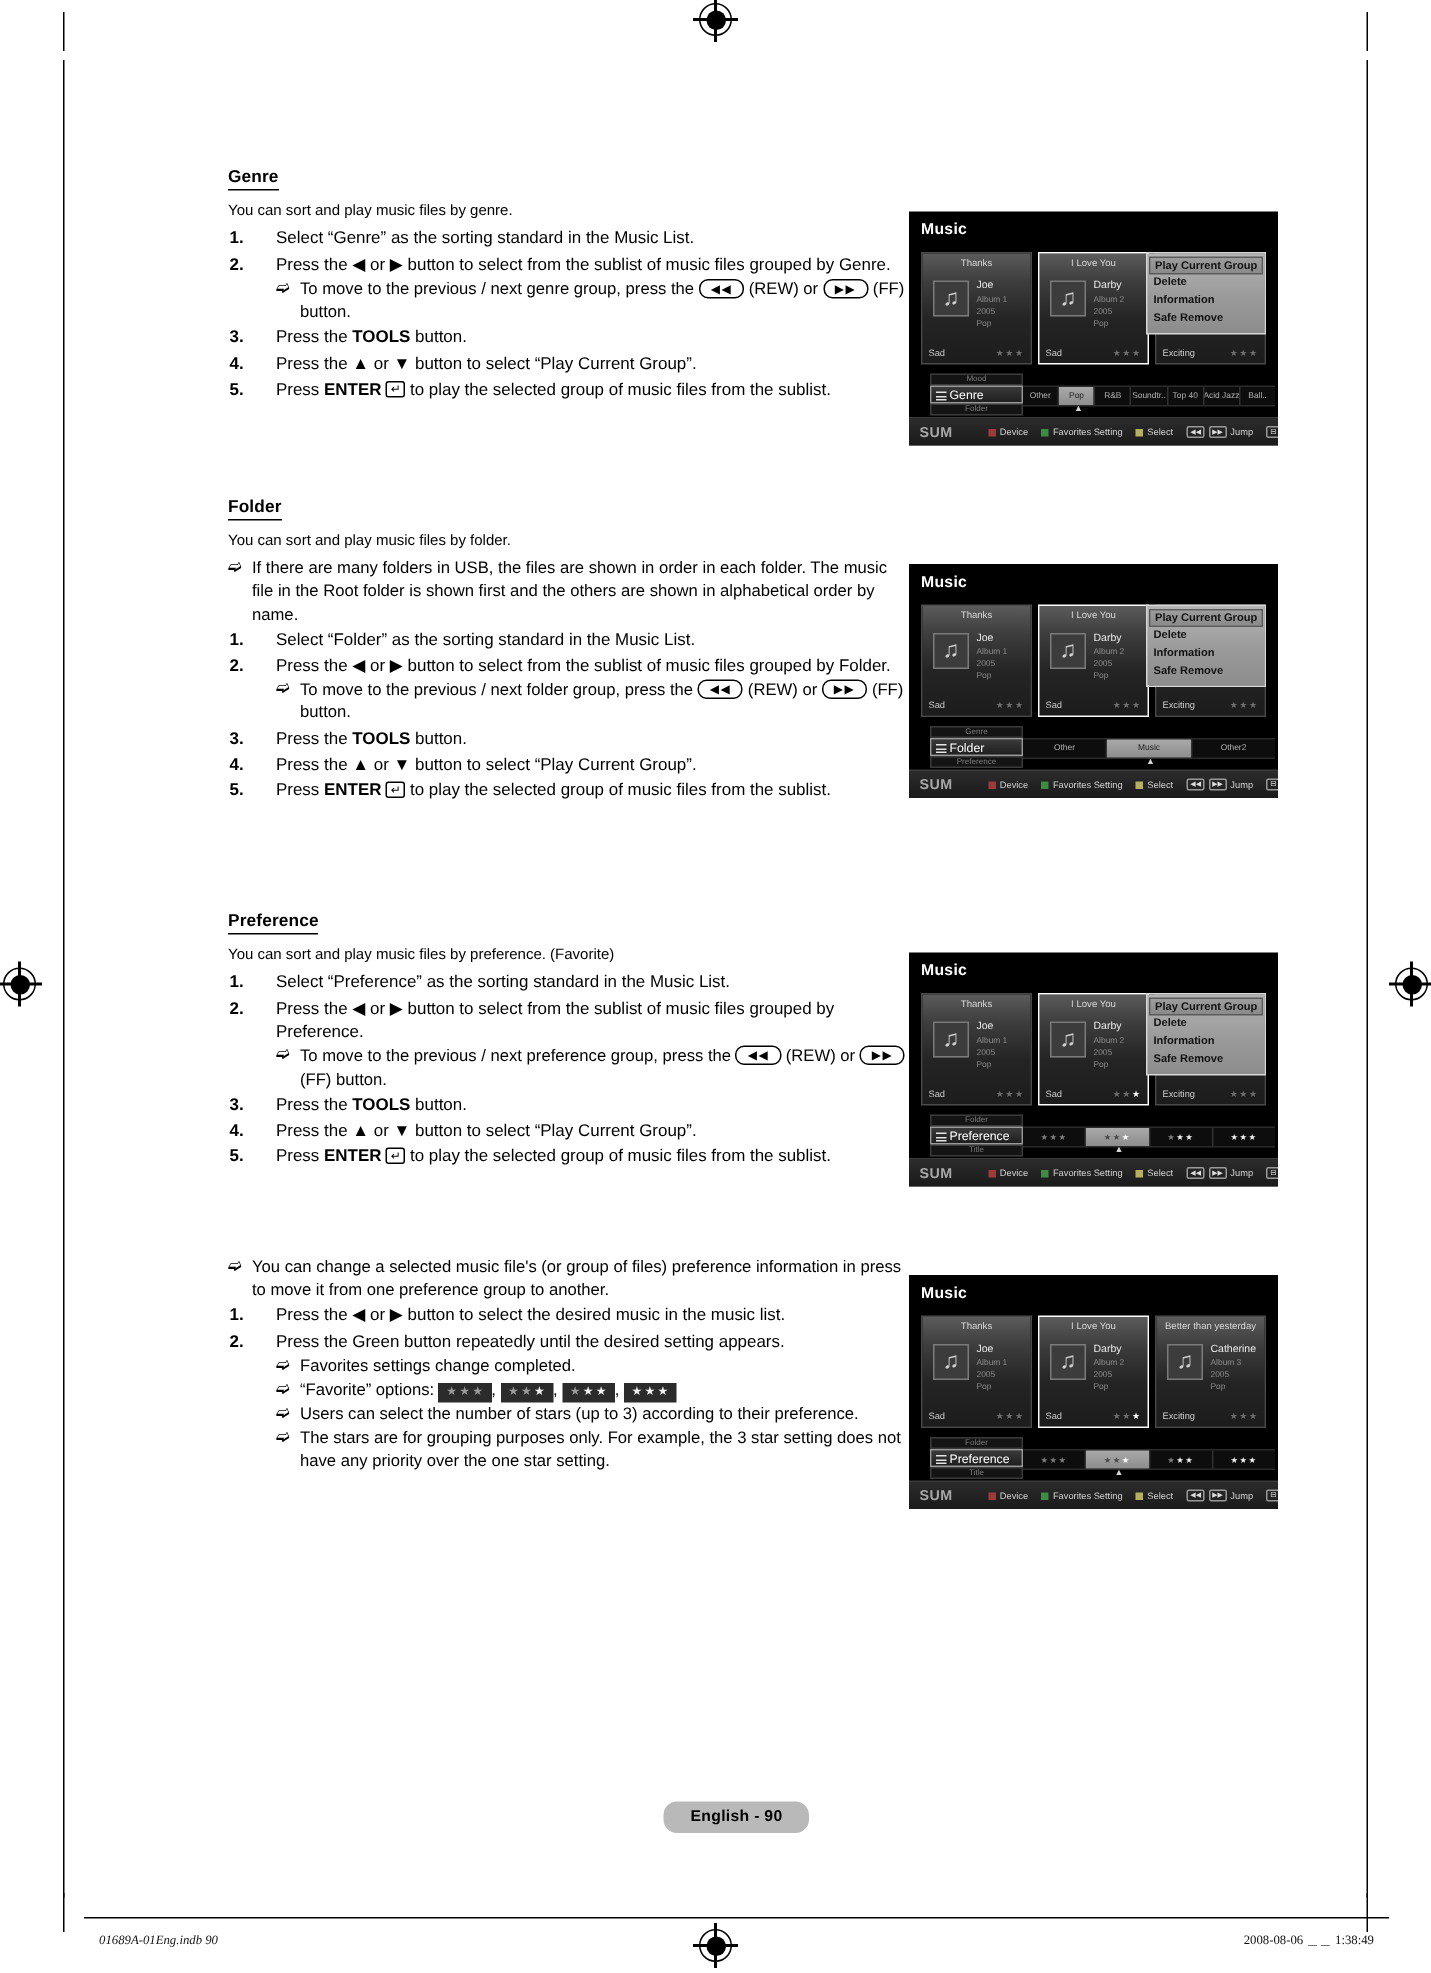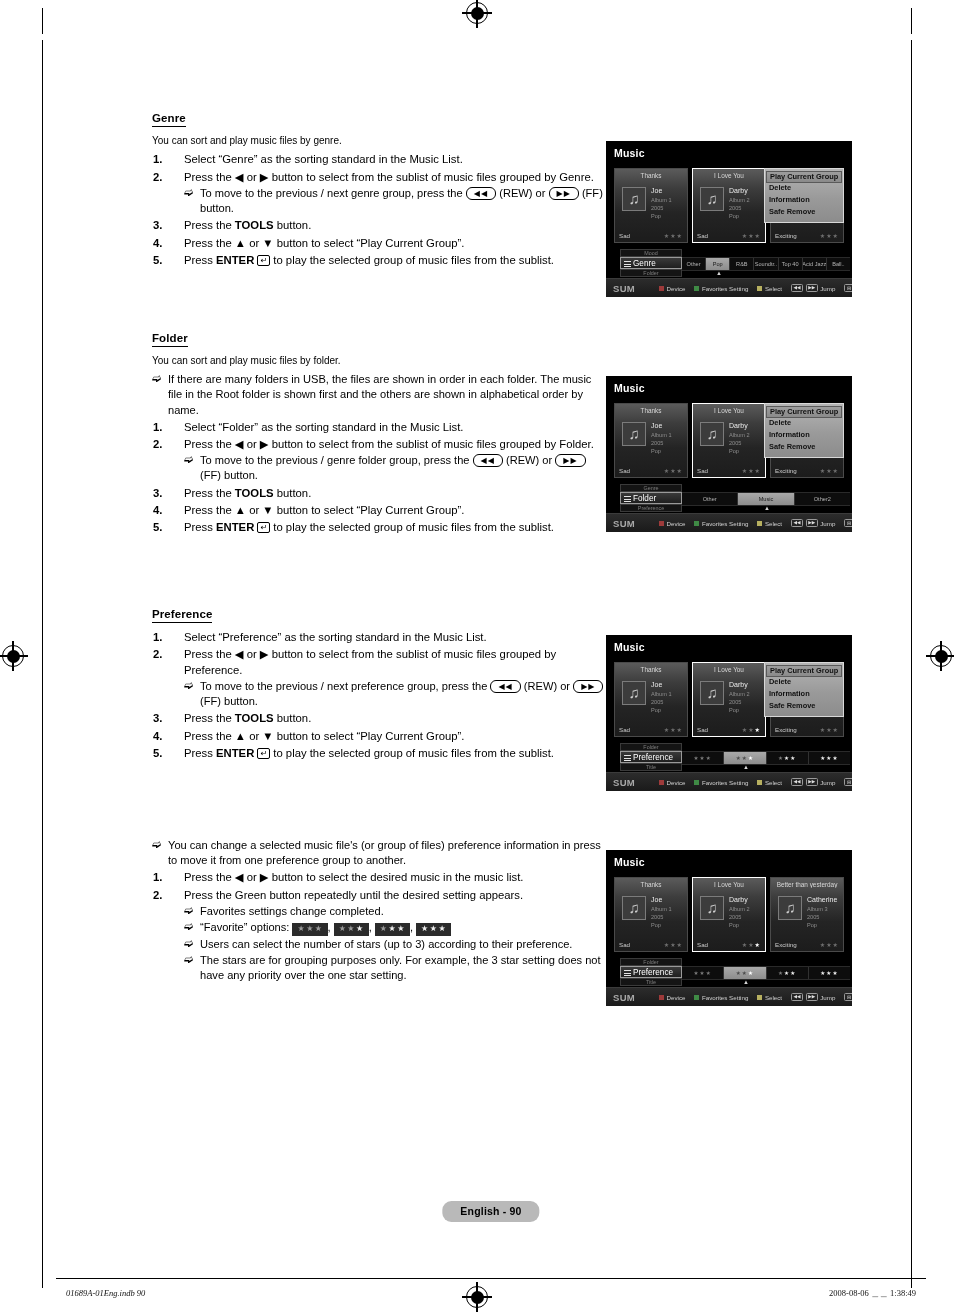--- a/index.html
+++ b/index.html
@@ -489,31 +489,32 @@
   <div class="text-col" style="top:328px;">
     <h2 class="section-head">Folder</h2>
     <p class="lead">You can sort and play music files by folder.</p>
     <ul class="notes top-notes">
       <li><span class="bullet">➫</span><span>If there are many folders in USB, the files are shown in order in each folder. The music file in the Root folder is shown first and the others are shown in alphabetical order by name.</span></li>
     </ul>
     <ol class="steps">
       <li><span class="num">1.</span><span>Select “Folder” as the sorting standard in the Music List.</span></li>
       <li><span class="num">2.</span><span>Press the ◀ or ▶ button to select from the sublist of music files grouped by Folder.</span>
         <ul class="notes step-notes">
-          <li><span class="bullet">➫</span><span>To move to the previous / genre folder group, press the </span><span class="keycap">◀◀</span><span> (REW) or </span><span class="keycap">▶▶</span><span> (FF) button.</span></li>
+          <li><span class="bullet">➫</span><span>To move to the previous / next folder group, press the </span><span class="keycap">◀◀</span><span> (REW) or </span><span class="keycap">▶▶</span><span> (FF) button.</span></li>
         </ul>
       </li>
       <li><span class="num">3.</span><span>Press the </span><b>TOOLS</b><span> button.</span></li>
       <li><span class="num">4.</span><span>Press the ▲ or ▼ button to select “Play Current Group”.</span></li>
       <li><span class="num">5.</span><span>Press </span><b>ENTER</b> <span class="enter-key">↵</span><span> to play the selected group of music files from the sublist.</span></li>
     </ol>
   </div>
 
   <div class="text-col" style="top:604px;">
     <h2 class="section-head">Preference</h2>
+    <p class="lead">You can sort and play music files by preference. (Favorite)</p>
     <ol class="steps">
       <li><span class="num">1.</span><span>Select “Preference” as the sorting standard in the Music List.</span></li>
       <li><span class="num">2.</span><span>Press the ◀ or ▶ button to select from the sublist of music files grouped by Preference.</span>
         <ul class="notes step-notes">
           <li><span class="bullet">➫</span><span>To move to the previous / next preference group, press the </span><span class="keycap">◀◀</span><span> (REW) or </span><span class="keycap">▶▶</span><span> (FF) button.</span></li>
         </ul>
       </li>
       <li><span class="num">3.</span><span>Press the </span><b>TOOLS</b><span> button.</span></li>
       <li><span class="num">4.</span><span>Press the ▲ or ▼ button to select “Play Current Group”.</span></li>
       <li><span class="num">5.</span><span>Press </span><b>ENTER</b> <span class="enter-key">↵</span><span> to play the selected group of music files from the sublist.</span></li>

